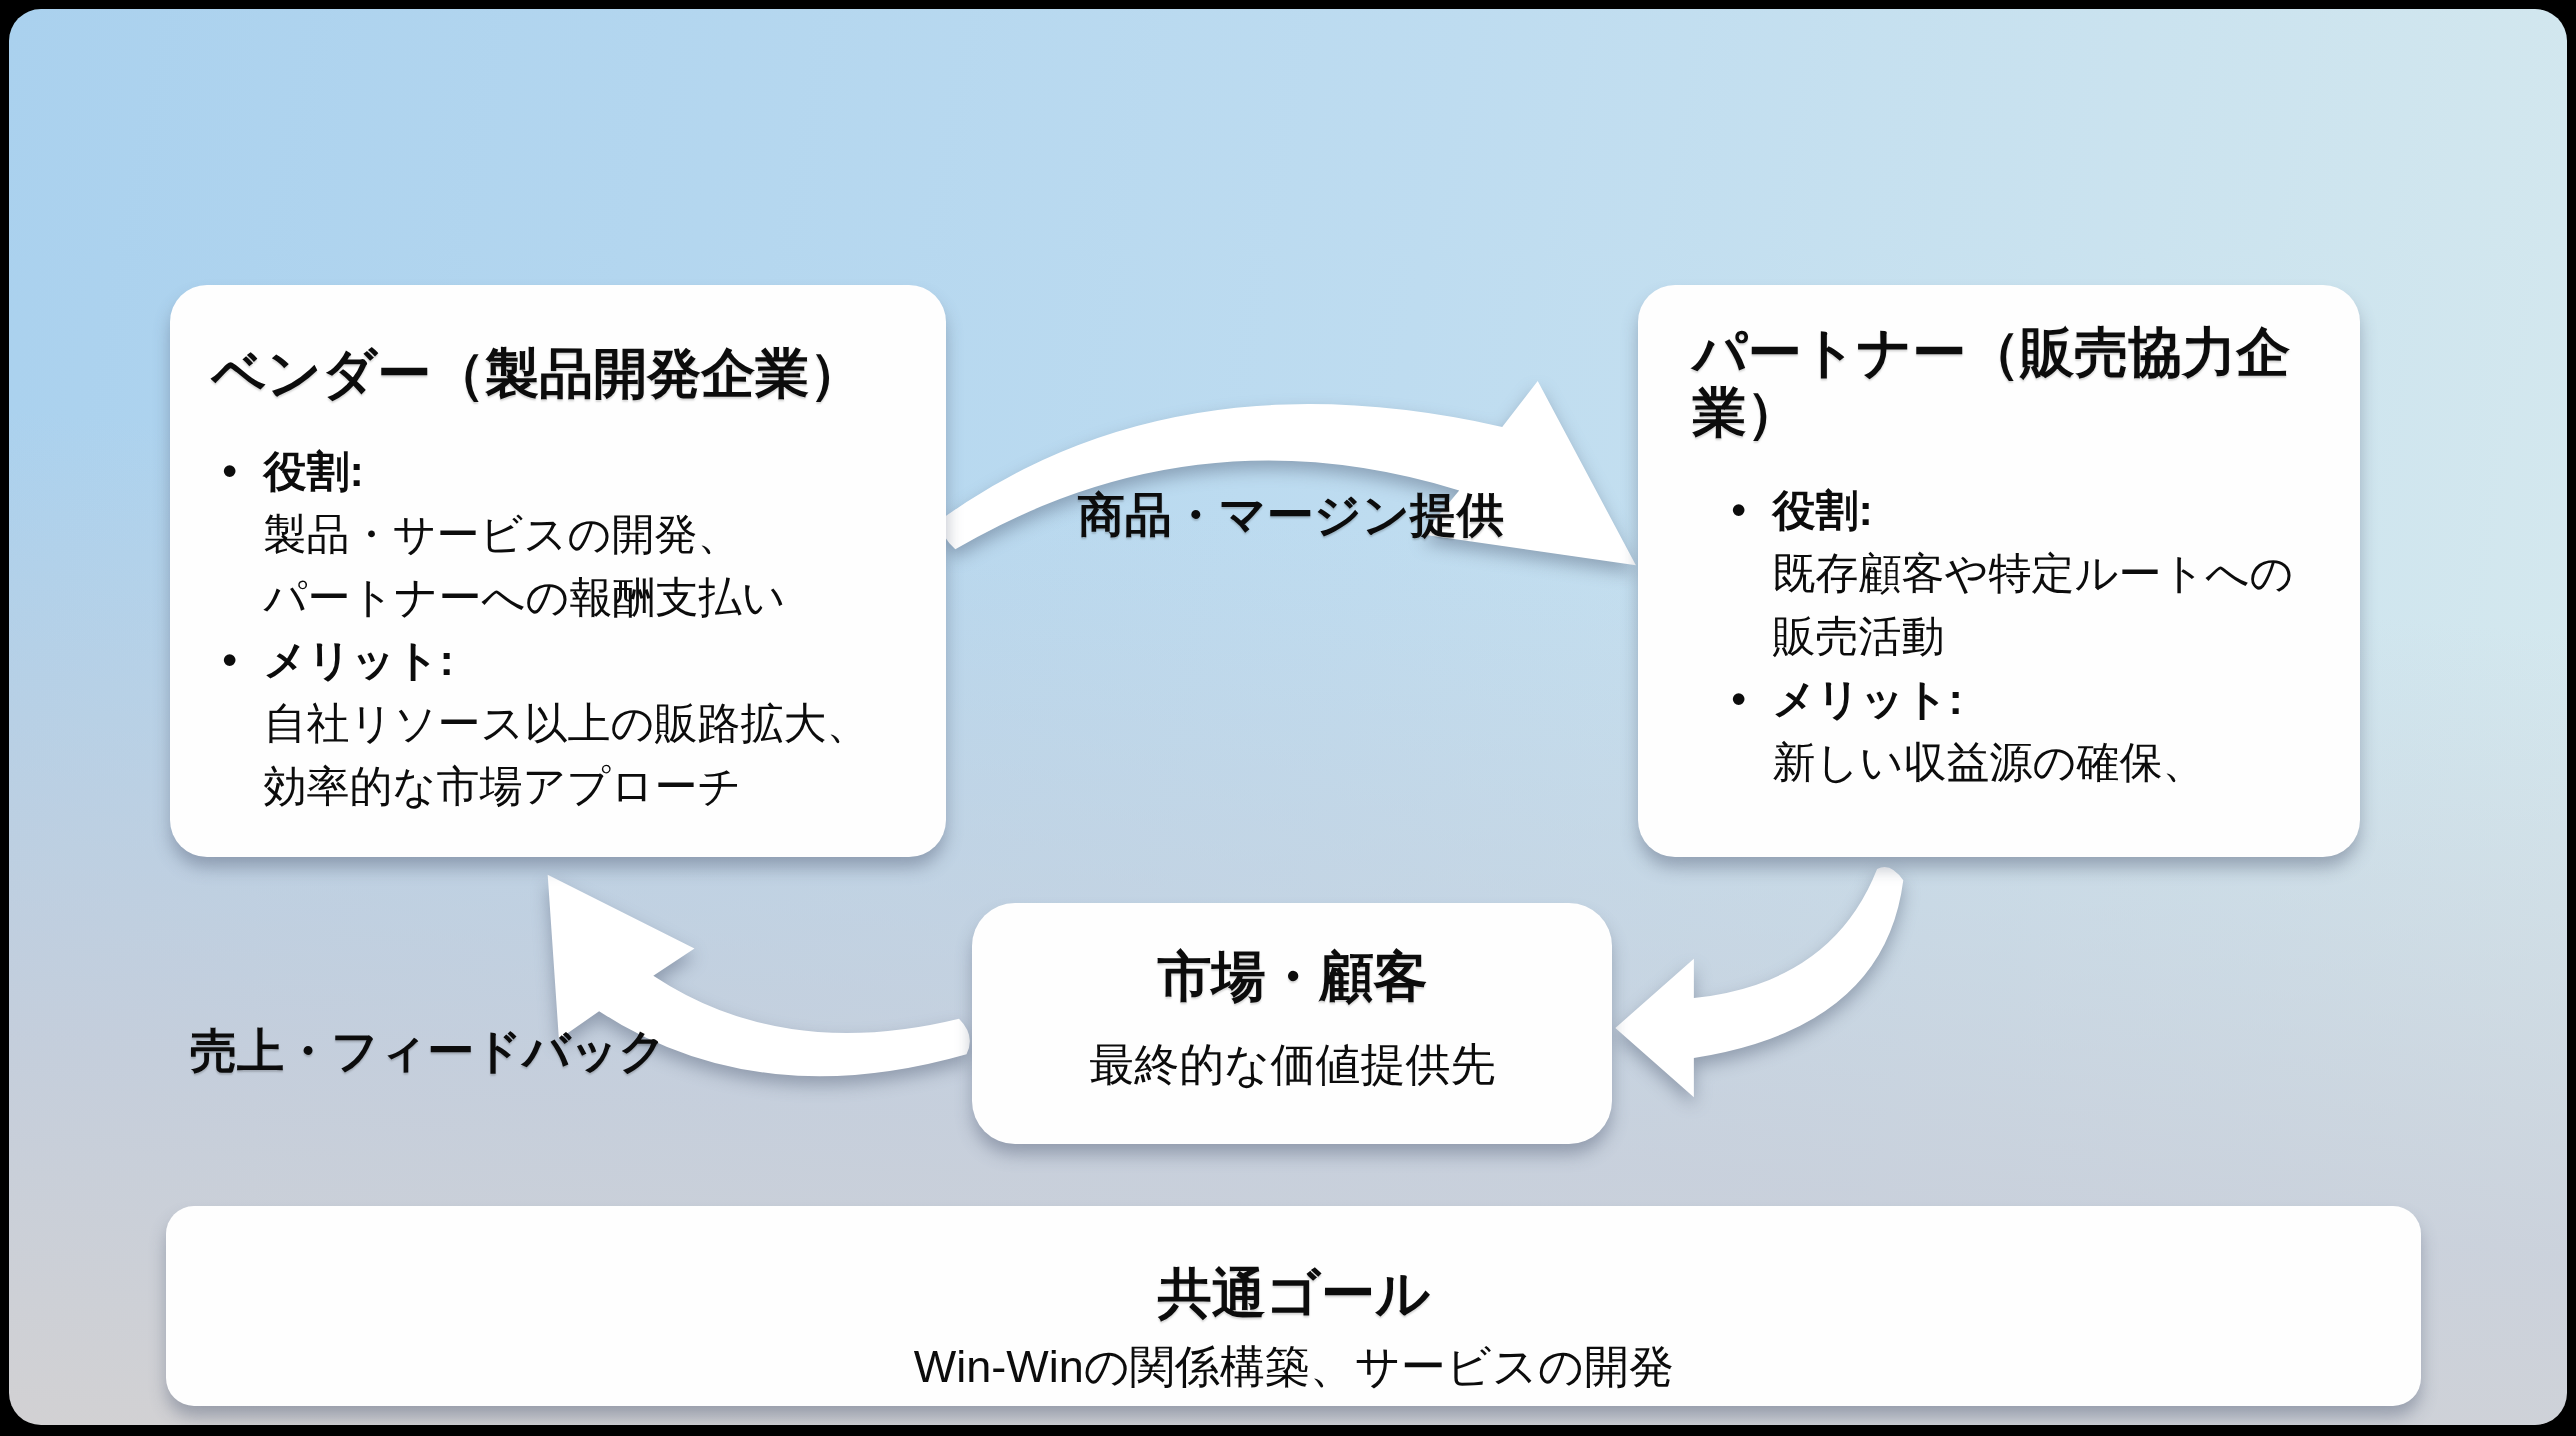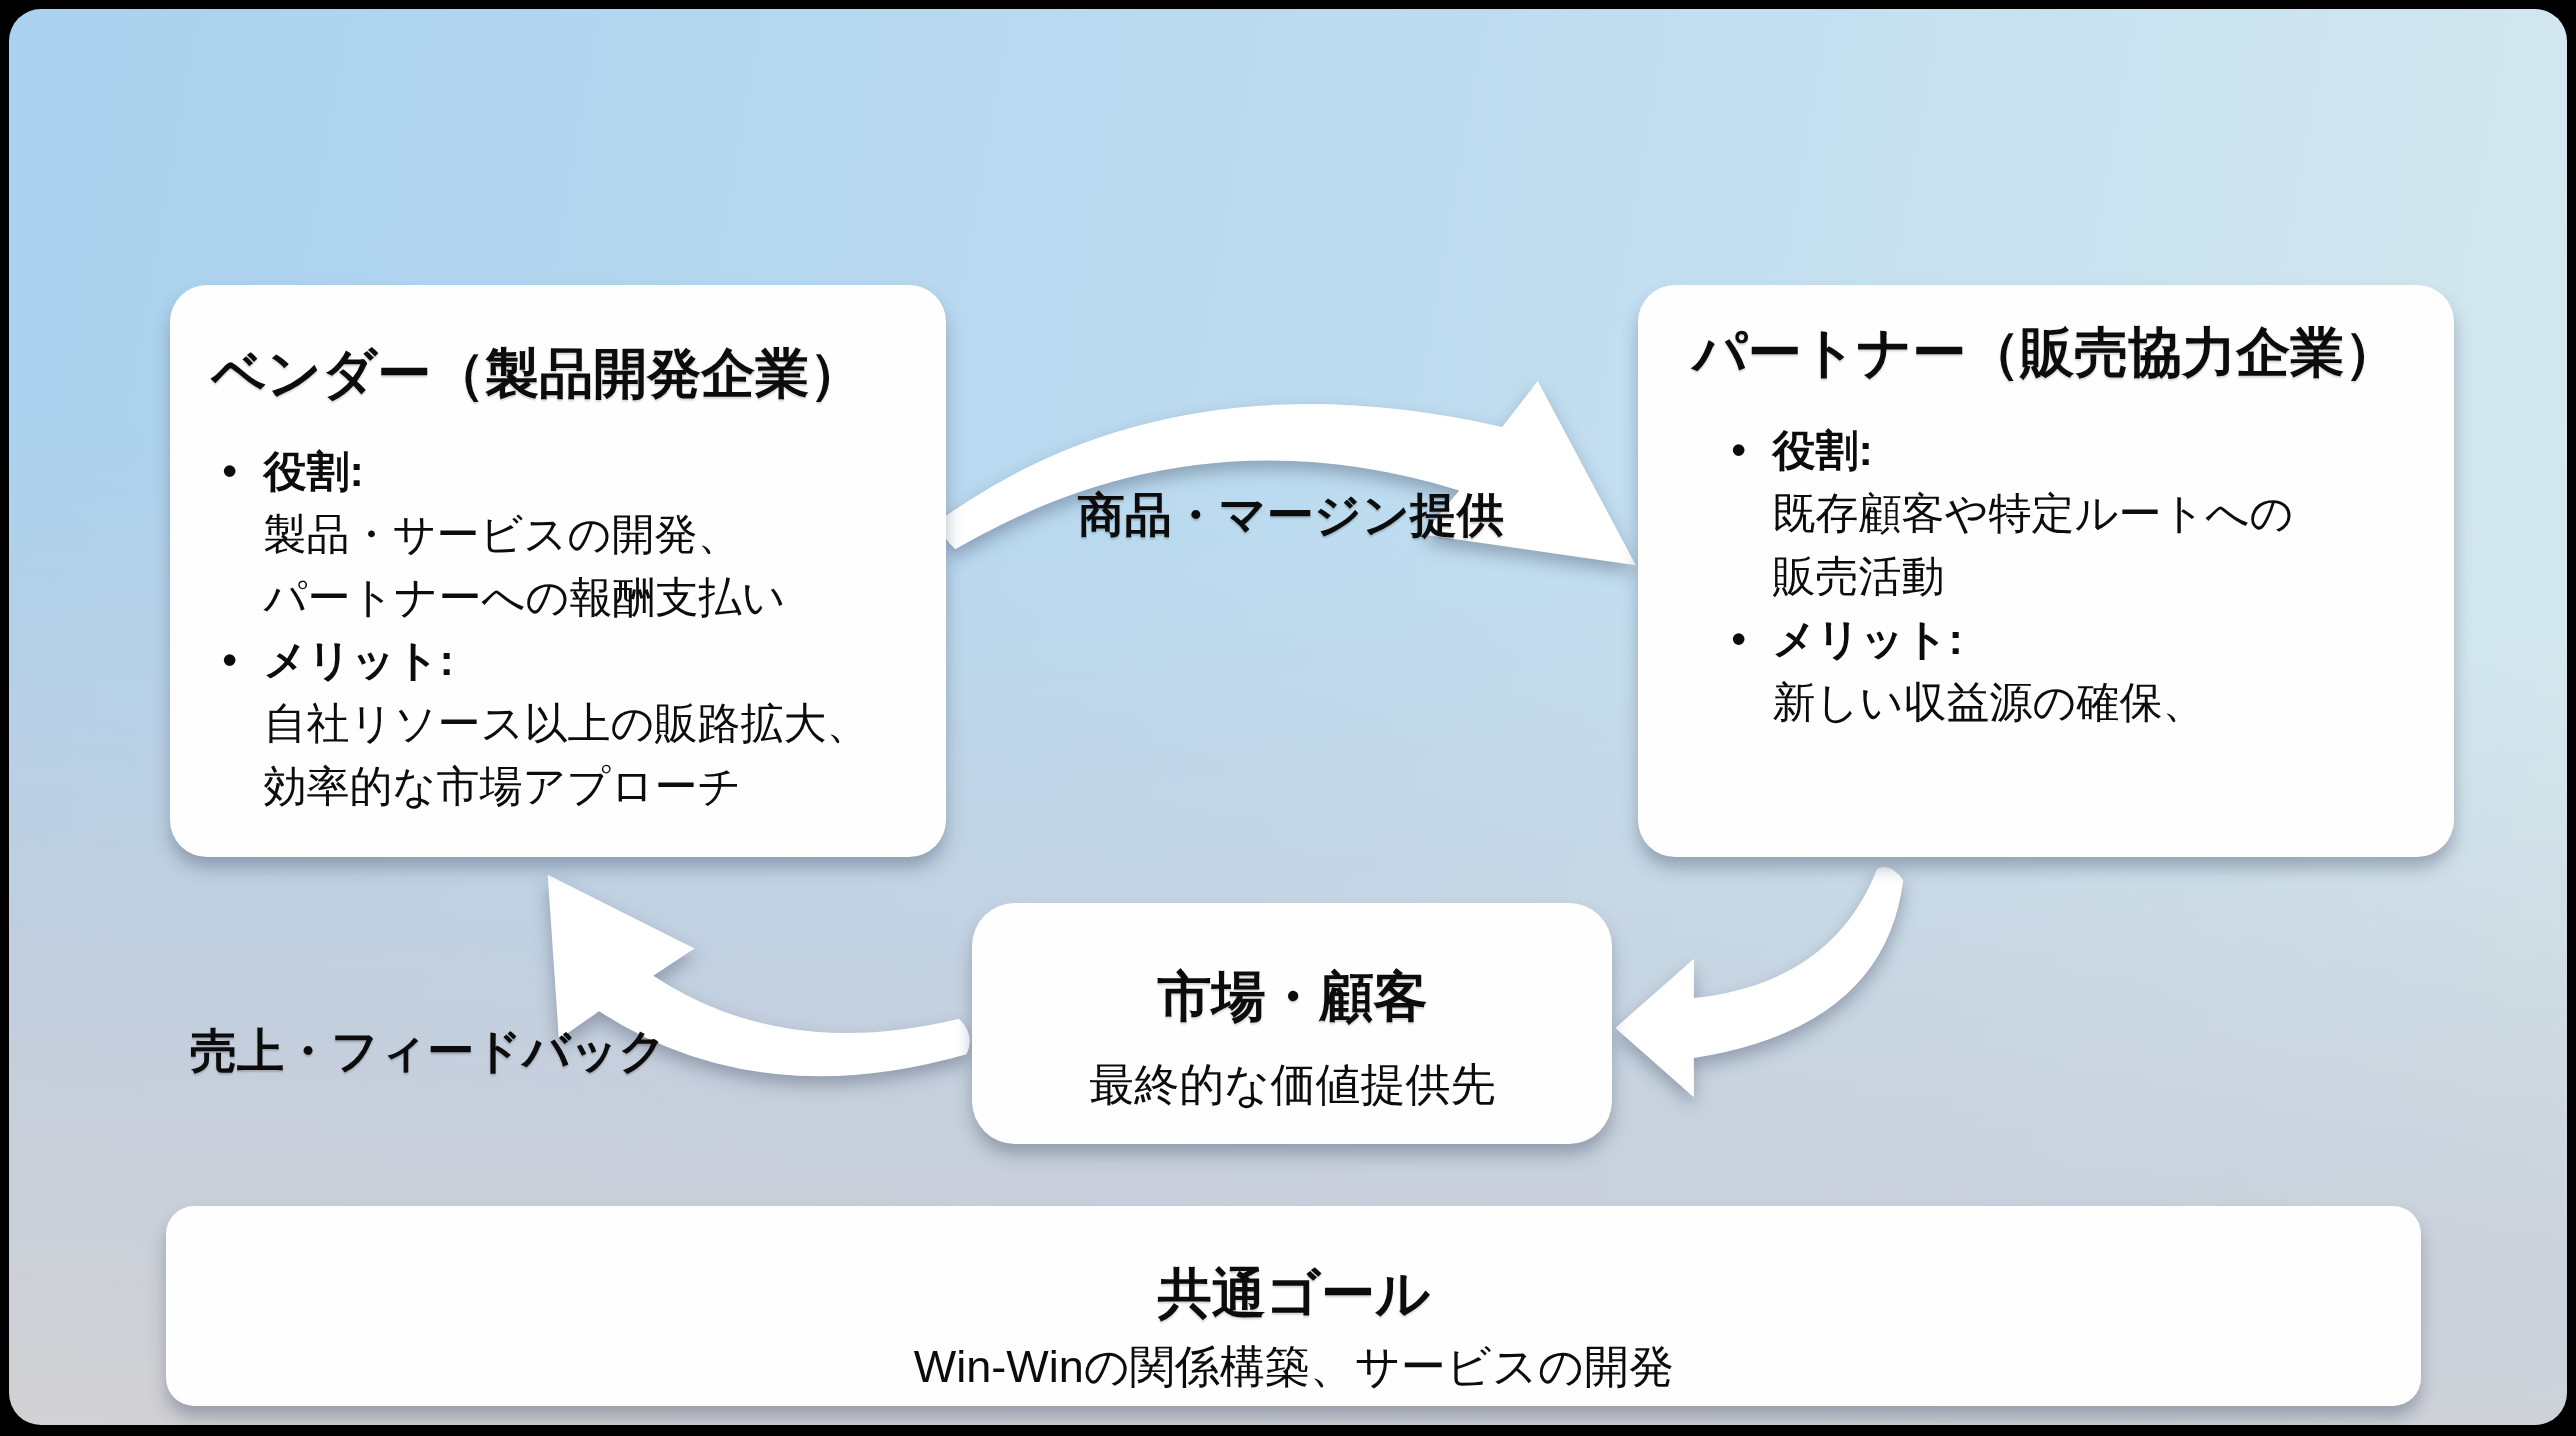--- a/index.html
+++ b/index.html
@@ -14,31 +14,31 @@
 
   .page-title{position:absolute;left:0;top:69px;width:100%;margin:0;text-align:center;
               font-size:97px;font-weight:800;letter-spacing:1.9px;color:#0a0a0a;
               text-shadow:0 2.8px 2.8px rgba(0,0,0,0.22);}
 
   .box{position:absolute;background:#fefefe;border-radius:37px;
        box-shadow:0 11.2px 17px -1.9px rgba(80,92,115,0.45);}
   .box h2{margin:0;font-size:54px;font-weight:700;line-height:60px;text-shadow:0 1.9px 1.9px rgba(0,0,0,0.16);}
 
   .vendor{left:161px;top:276px;width:776px;height:572px;padding:58px 24px 0 41px;box-sizing:border-box;}
-  .partner{left:1629px;top:276px;width:816px;height:572px;padding:37px 18.7px 0 54px;box-sizing:border-box;}
+  .partner{left:1629px;top:276px;width:722px;height:572px;padding:37px 18.7px 0 54px;box-sizing:border-box;}
   .bullets{margin-top:37px;}
   .partner .bullets{margin-left:39px;}
   .vendor .bullets{margin-left:11.2px;}
   .bullet{display:grid;grid-template-columns:41px 1fr;}
   .dot{font-size:41px;line-height:63px;font-weight:700;}
   .btext div{font-size:43px;line-height:63px;}
   .blabel{font-weight:700;}
 
   .market{left:963px;top:894px;width:640px;height:241px;border-radius:43px;text-align:center;
-          padding-top:61px;box-sizing:border-box;}
+          padding-top:41px;box-sizing:border-box;}
   .market h2{font-size:54px;line-height:65px;}
   .market .sub{margin-top:30px;font-size:45px;line-height:52px;}
 
   .goal{left:157px;top:1197px;width:2255px;height:200px;border-radius:28px;text-align:center;
         padding-top:56px;box-sizing:border-box;}
   .goal h2{font-size:54px;line-height:62px;}
   .goal .sub{margin-top:17px;font-size:45px;line-height:52px;}
 
   .flow-label{position:absolute;text-align:center;font-size:47px;font-weight:700;line-height:67px;
               text-shadow:0 1.9px 1.9px rgba(0,0,0,0.18);}

